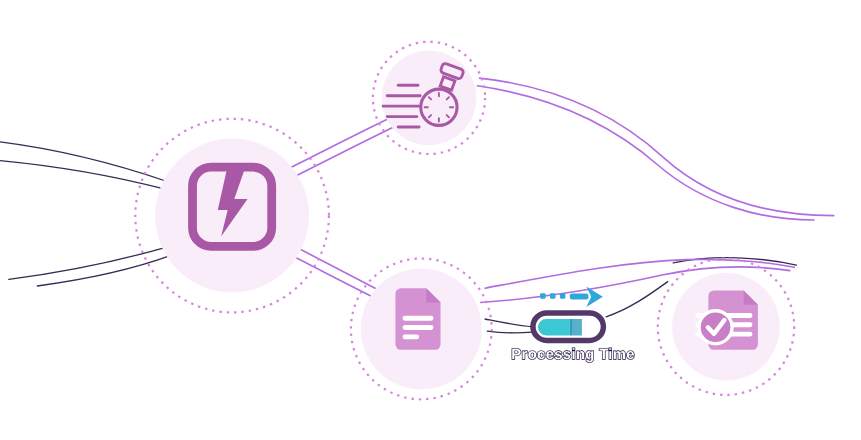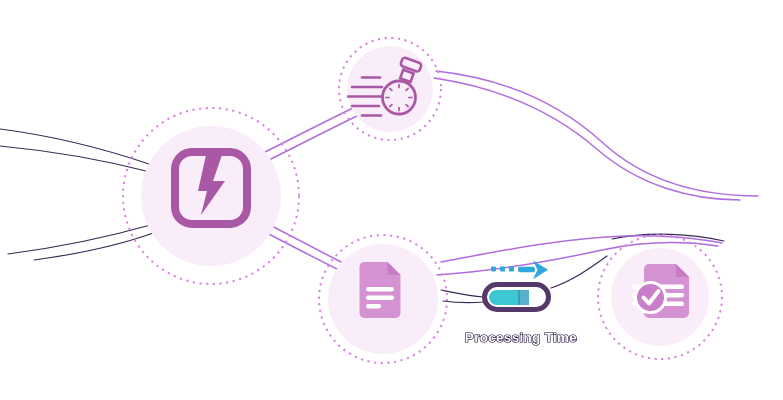--- a/index.html
+++ b/index.html
@@ -22,21 +22,21 @@
   .pill-inner{position:absolute;left:0;top:0;right:0;bottom:0;}
   .pill-progress{position:absolute;left:2px;top:2.5px;height:15px;width:67%;display:flex;}
   .pill-progress .seg-light{flex:1;background:var(--teal-bar,#3cc8d2);border-radius:8px 0 0 8px;}
   .pill-progress .seg-dark{width:27%;background:var(--teal-bar-dark,#2d9ebd);}
   .pill::after{ 
     content:"";position:absolute;top:-5px;bottom:-5px;right:-5px;width:52%;
     background:rgba(255,255,255,0.20);border-radius:0 15px 15px 0;pointer-events:none;
   }
   .arrow-wrap{position:absolute;left:488px;top:258px;}
   .label{
-    position:absolute;left:452px;top:330px;width:138px;text-align:center;
+    position:absolute;left:452px;top:314px;width:138px;text-align:center;
     font-size:13.5px;font-weight:bold;letter-spacing:.3px;
     color:#ffffff;
     -webkit-text-stroke:1.15px var(--label-text,#1d0d3d);
     text-shadow:0 0 1px var(--label-text,#1d0d3d);
     paint-order:stroke fill;
   }
 </style>
 </head>
 <body>
 

